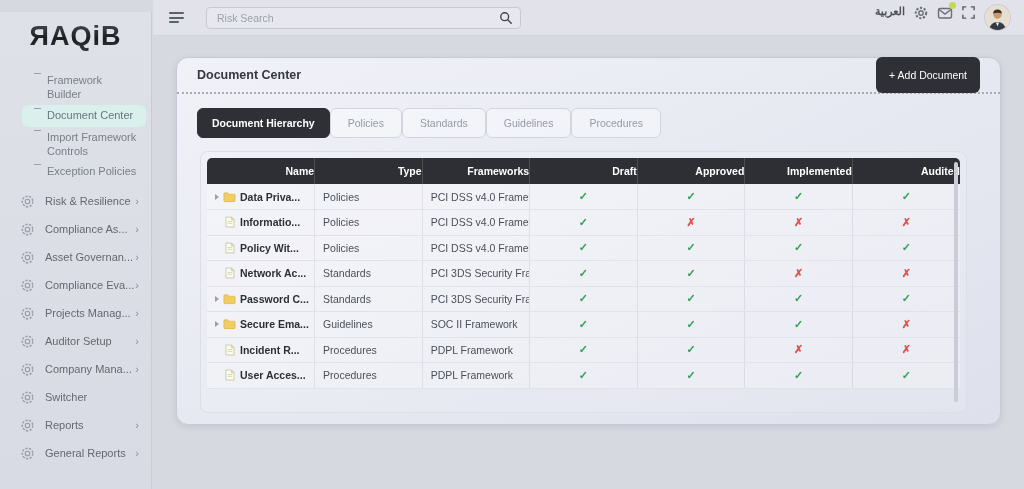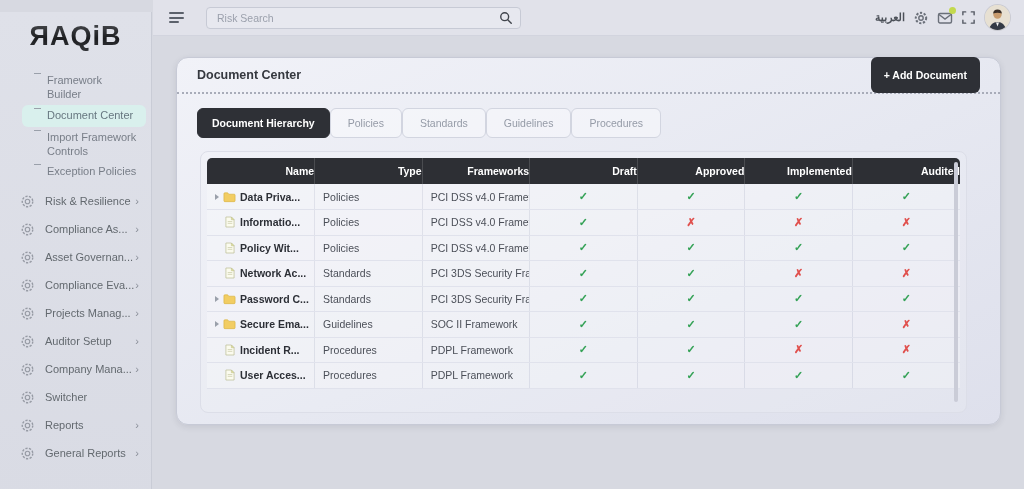--- a/index.html
+++ b/index.html
@@ -54,40 +54,40 @@
   .searchbox {
     position:relative; margin-left:22px; width:315px; height:22px;
   }
   .searchbox input {
     width:100%; height:100%; border:1px solid #c7cad5; border-radius:4px;
     background:#e7e8ef; padding:0 28px 0 10px; font-size:10.5px; color:#555;
     font-family:"Liberation Sans", sans-serif; outline:none;
   }
   .searchbox input::placeholder { color:#9ba0ac; }
   .searchbox .mag { position:absolute; right:8px; top:4px; width:14px; height:14px; cursor:pointer; }
-  .tb-right { margin-left:auto; display:flex; align-items:center; gap:8px; padding-right:14px; }
+  .tb-right { margin-left:auto; display:flex; align-items:flex-start; gap:8px; padding-right:14px; }
   .lang { font-size:11px; color:#4c5159; cursor:pointer; font-weight:600; }
   .tb-ic { width:16px; height:16px; cursor:pointer; position:relative; }
   .mail-badge { position:absolute; right:-3px; top:-3px; width:7px; height:7px; border-radius:50%; background:#c3d94e; }
   .avatar { width:25px; height:25px; border-radius:50%; overflow:hidden; background:#e9e2d4; cursor:pointer; box-shadow:0 0 0 1px rgba(0,0,0,.1); }
   
   .card {
     position:absolute; left:176px; top:57px; width:825px; height:368px;
     border-radius:12px; border:1px solid #c7cad6;
     background:linear-gradient(155deg,#f1f2f8 0%,#e6e8f1 55%,#dee0ec 100%);
     box-shadow:0 2px 6px rgba(40,42,60,.10);
   }
   .card-head {
     height:36px; display:flex; align-items:center; padding:0 20px;
     border-bottom:2px dotted #a8acb9;
   }
   .card-title { font-size:12.5px; font-weight:700; color:#35383f; }
   .add-btn {
     margin-left:auto; background:#2e3036; color:#fff; border:none; cursor:pointer;
-    font-size:10.5px; font-weight:700; padding:12px 13px; border-radius:6px;
+    font-size:10.5px; font-weight:400; padding:12px 13px; border-radius:6px;
     font-family:"Liberation Sans", sans-serif;
   }
   .tabs { display:flex; padding:14px 0 0 20px; }
   .tab {
     font-family:"Liberation Sans", sans-serif; font-size:10.5px; cursor:pointer;
     padding:8px 17px; border-radius:6px; border:1px solid #d2d5e0;
     background:rgba(253,253,255,.45); color:#959ba7; font-weight:500;
   }
   .tab.active { background:#2e3036; color:#fff; border-color:#2e3036; font-weight:700; padding:8px 14px; }
   

